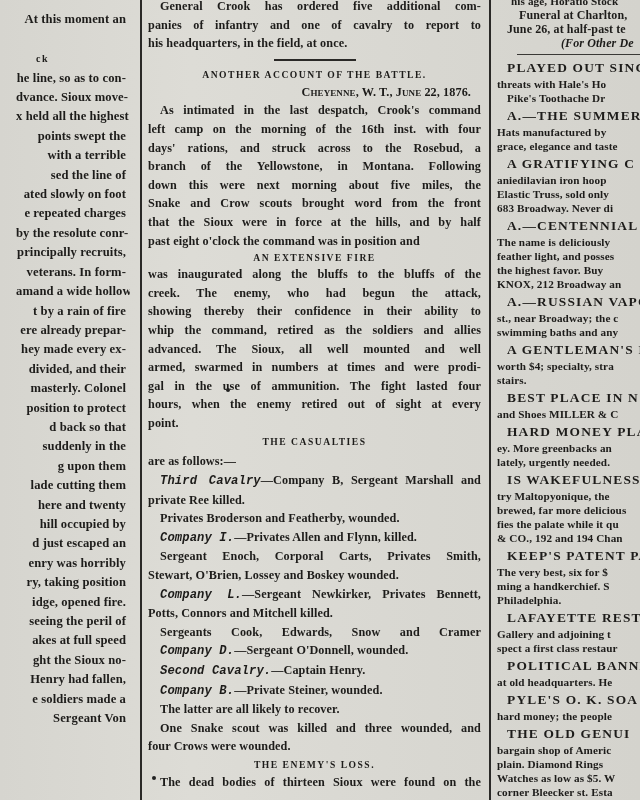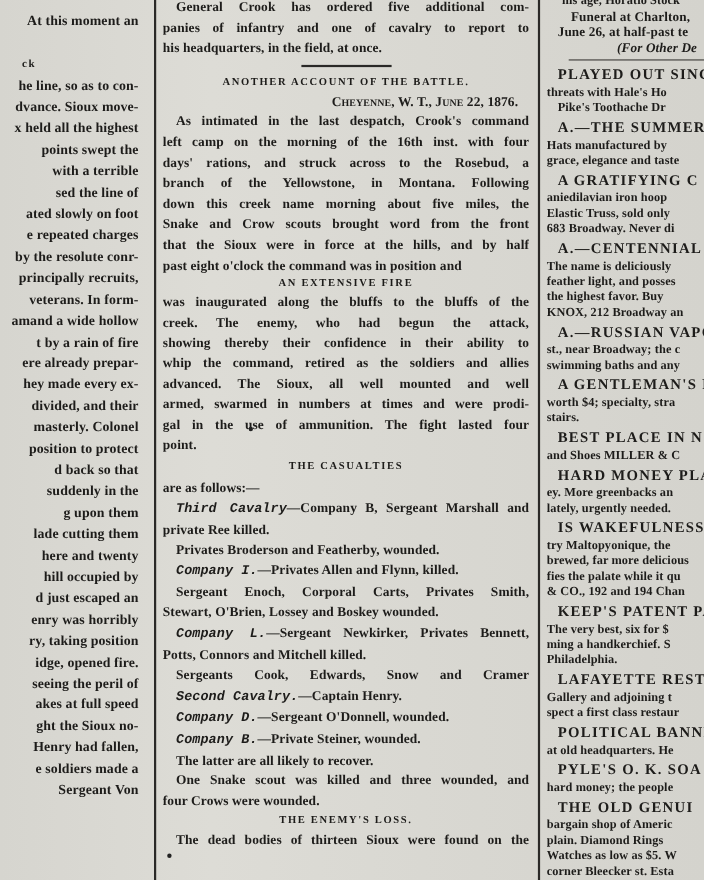--- a/index.html
+++ b/index.html
@@ -15,21 +15,21 @@
     background:linear-gradient(90deg,#d6d5cf 0%,#dddcd6 30%,#d9d8d2 60%,#d4d3cd 100%);
   }
   .rule {
     position:absolute; top:0; bottom:0; width:2px; background:#2a2927;
   }
   .col {
     position:absolute; top:0; bottom:0; overflow:hidden;
     font-size:12.6px; line-height:19.4px; font-weight:bold;
     letter-spacing:0.1px;
   }
-  .col .line { white-space:nowrap; display:block; }
+  .col .line { white-space:nowrap; display:block;padding-left:16px; }
   
   #col-left { left:0; width:130px; }
   #col-left .line { text-align:right; padding-right:4px; }
   #col-mid { left:148px; width:333px; }
   #col-right { left:497px; width:160px; }
   .indent { padding-left:12px; }
   .head-center { text-align:center; font-size:9.6px; letter-spacing:1.5px; font-weight:bold; }
   .dateline { text-align:right; padding-right:10px; font-variant:small-caps; }
   .short-rule { width:82px; height:2px; background:#2a2927; margin:6px auto 6px; }
   em.it { font-style:italic; font-weight:bold;font-family:Liberation Mono, monospace; }
@@ -95,46 +95,47 @@
     <span class="mid-line indent">General Crook has ordered five additional com-</span>
     <span class="mid-line">panies of infantry and one of cavalry to report to</span>
     <span class="mid-line last">his headquarters, in the field, at once.</span>
     <div class="short-rule"></div>
     <div class="head-center" style="line-height:16px;">ANOTHER ACCOUNT OF THE BATTLE.</div>
     <div class="dateline">Cheyenne, W. T., June 22, 1876.</div>
     <span class="mid-line indent">As intimated in the last despatch, Crook's command</span>
     <span class="mid-line">left camp on the morning of the 16th inst. with four</span>
     <span class="mid-line">days' rations, and struck across to the Rosebud, a</span>
     <span class="mid-line">branch of the Yellowstone, in Montana. Following</span>
-    <span class="mid-line">down this creek name morning about five miles, the</span>
+    <span class="mid-line">down this were next morning about five miles, the</span>
     <span class="mid-line">Snake and Crow scouts brought word from the front</span>
     <span class="mid-line">that the Sioux were in force at the hills, and by half</span>
     <span class="mid-line last">past eight o'clock the command was in position and</span>
     <div class="head-center" style="line-height:15px;">AN EXTENSIVE FIRE</div>
     <span class="mid-line">was inaugurated along the bluffs to the bluffs of the</span>
     <span class="mid-line">creek. The enemy, who had begun the attack,</span>
     <span class="mid-line">showing thereby their confidence in their ability to</span>
     <span class="mid-line">whip the command, retired as the soldiers and allies</span>
     <span class="mid-line">advanced. The Sioux, all well mounted and well</span>
     <span class="mid-line">armed, swarmed in numbers at times and were prodi-</span>
     <span class="mid-line">gal in the use of ammunition. The fight lasted four</span>
+    <span class="mid-line">hours, when the enemy retired out of sight at every</span>
     <span class="mid-line last">point.</span>
     <div class="head-center" style="line-height:20px;">THE CASUALTIES</div>
     <span class="mid-line last">are as follows:—</span>
     <span class="mid-line indent"><em class="it">Third Cavalry</em><span>—Company B, Sergeant Marshall and</span></span>
     <span class="mid-line last">private Ree killed.</span>
     <span class="mid-line last indent">Privates Broderson and Featherby, wounded.</span>
     <span class="mid-line last indent"><em class="it">Company I.</em><span>—Privates Allen and Flynn, killed.</span></span>
     <span class="mid-line indent">Sergeant Enoch, Corporal Carts, Privates Smith,</span>
     <span class="mid-line last">Stewart, O'Brien, Lossey and Boskey wounded.</span>
     <span class="mid-line indent"><em class="it">Company L.</em><span>—Sergeant Newkirker, Privates Bennett,</span></span>
     <span class="mid-line last">Potts, Connors and Mitchell killed.</span>
     <span class="mid-line indent">Sergeants Cook, Edwards, Snow and Cramer</span>
+    <span class="mid-line last indent"><em class="it">Company D.</em><span>—Sergeant O'Donnell, wounded.</span></span>
     <span class="mid-line last indent"><em class="it">Second Cavalry.</em><span>—Captain Henry.</span></span>
-    <span class="mid-line last indent"><em class="it">Company D.</em><span>—Sergeant O'Donnell, wounded.</span></span>
     <span class="mid-line last indent"><em class="it">Company B.</em><span>—Private Steiner, wounded.</span></span>
     <span class="mid-line last indent">The latter are all likely to recover.</span>
     <span class="mid-line indent">One Snake scout was killed and three wounded, and</span>
     <span class="mid-line last">four Crows were wounded.</span>
     <div class="head-center" style="line-height:17px;">THE ENEMY'S LOSS.</div>
     <span class="mid-line indent">The dead bodies of thirteen Sioux were found on the</span>
 
   </div>
 
   <div class="col" id="col-right" style="top:-6px;">

